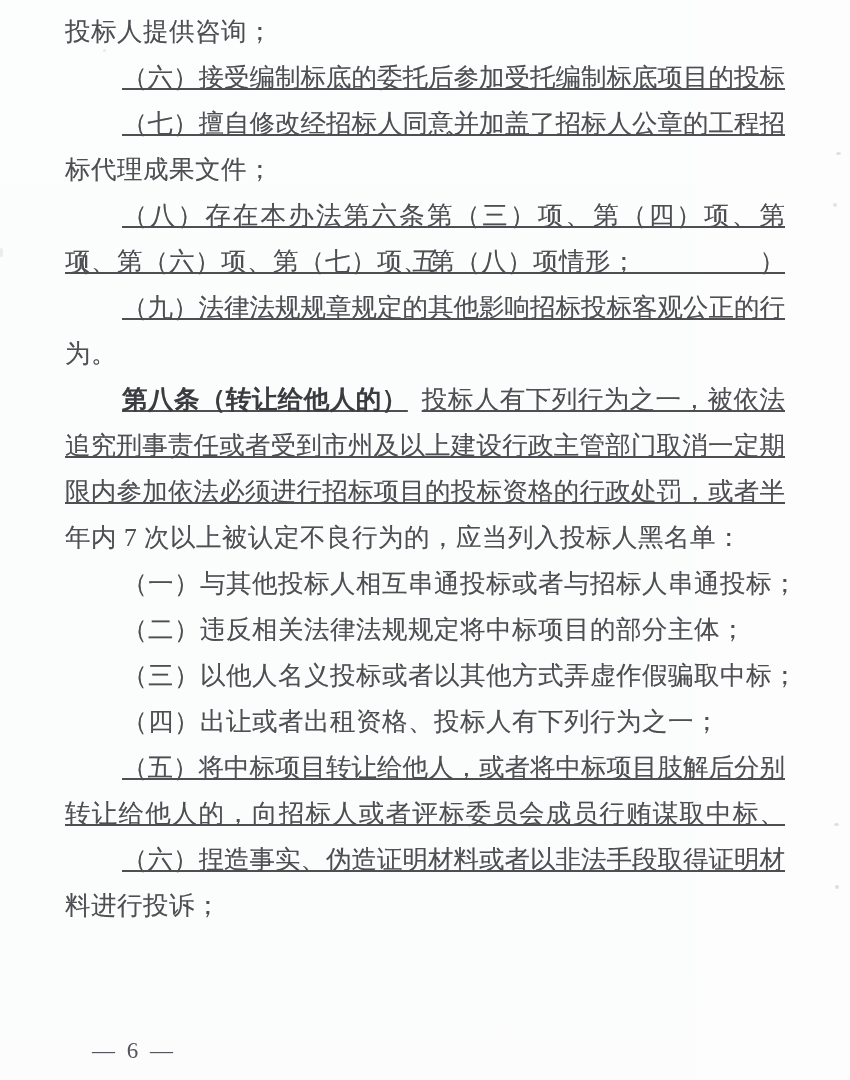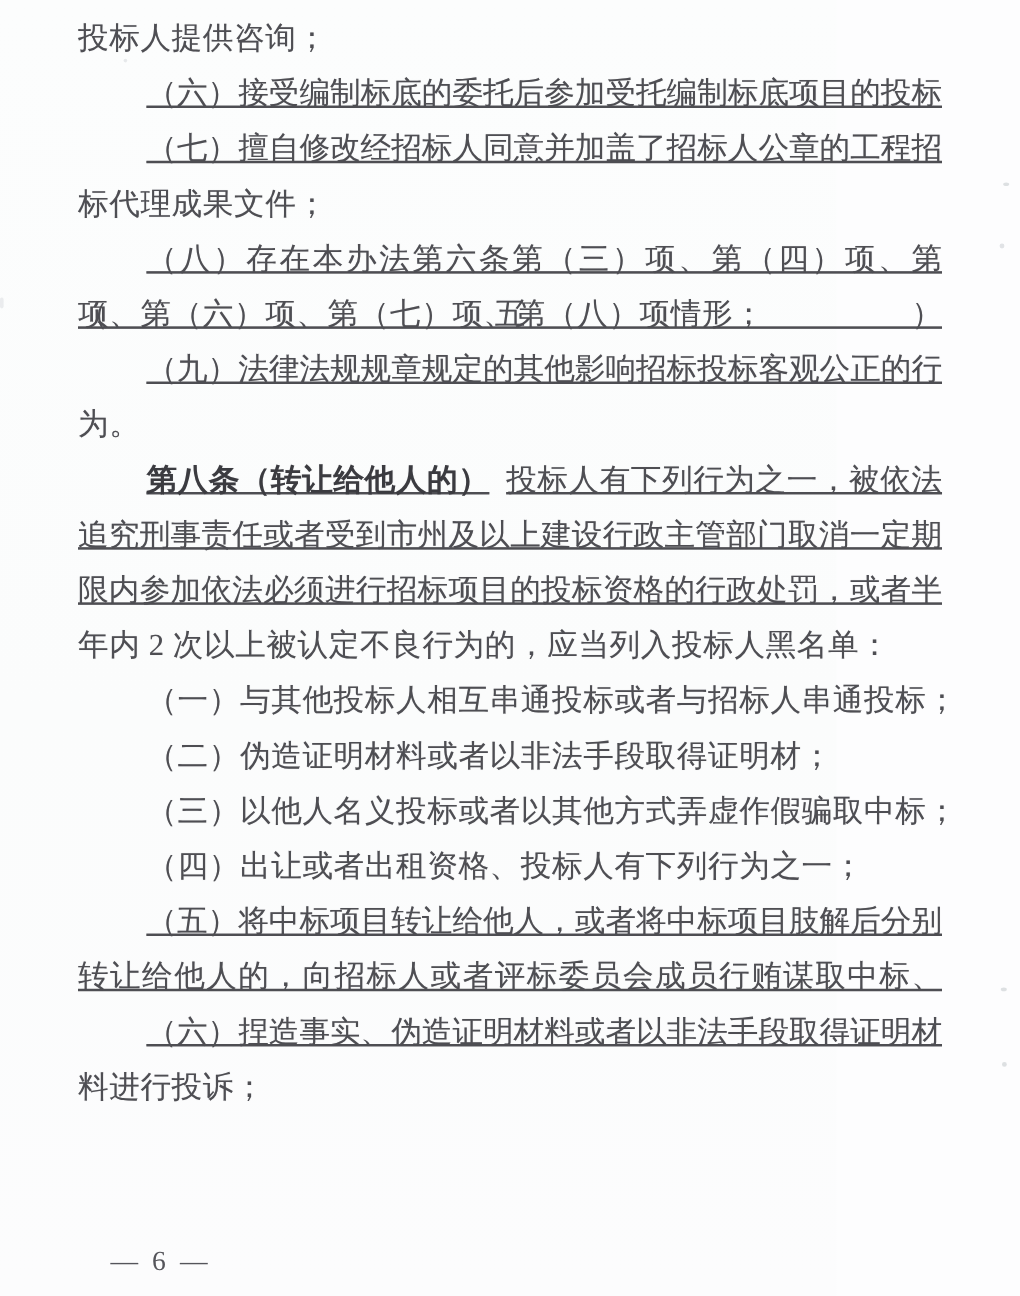--- a/index.html
+++ b/index.html
@@ -83,23 +83,23 @@
     <div class="line">标代理成果文件；</div>
     <div class="line indent full">（八）存在本办法第六条第（三）项、第（四）项、第（五）</div>
     <div class="line">项、第（六）项、第（七）项、第（八）项情形；</div>
     <div class="line indent full">（九）法律法规规章规定的其他影响招标投标客观公正的行</div>
     <div class="line">为。</div>
     <div class="line indent full">
       <span class="bold-seg">第八条（转让给他人的）</span><span class="after-heading">投标人有下列行为之一，被依法</span>
     </div>
     <div class="line full">追究刑事责任或者受到市州及以上建设行政主管部门取消一定期</div>
     <div class="line full">限内参加依法必须进行招标项目的投标资格的行政处罚，或者半</div>
-    <div class="line">年内 2 次以上被认定不良行为的，应当列入投标人黑名单：</div>
+    <div class="line">年内 7 次以上被认定不良行为的，应当列入投标人黑名单：</div>
     <div class="line indent">（一）与其他投标人相互串通投标或者与招标人串通投标；</div>
-    <div class="line indent">（二）伪造证明材料或者以非法手段取得证明材；</div>
+    <div class="line indent">（二）违反相关法律法规规定将中标项目的部分主体；</div>
     <div class="line indent">（三）以他人名义投标或者以其他方式弄虚作假骗取中标；</div>
     <div class="line indent">（四）出让或者出租资格、投标人有下列行为之一；</div>
     <div class="line indent full">（五）将中标项目转让给他人，或者将中标项目肢解后分别</div>
     <div class="line full">转让给他人的，向招标人或者评标委员会成员行贿谋取中标、</div>
     <div class="line indent full">（六）捏造事实、伪造证明材料或者以非法手段取得证明材</div>
     <div class="line">料进行投诉；</div>
   </div>
 
   <div class="footer">— 6 —</div>
 

